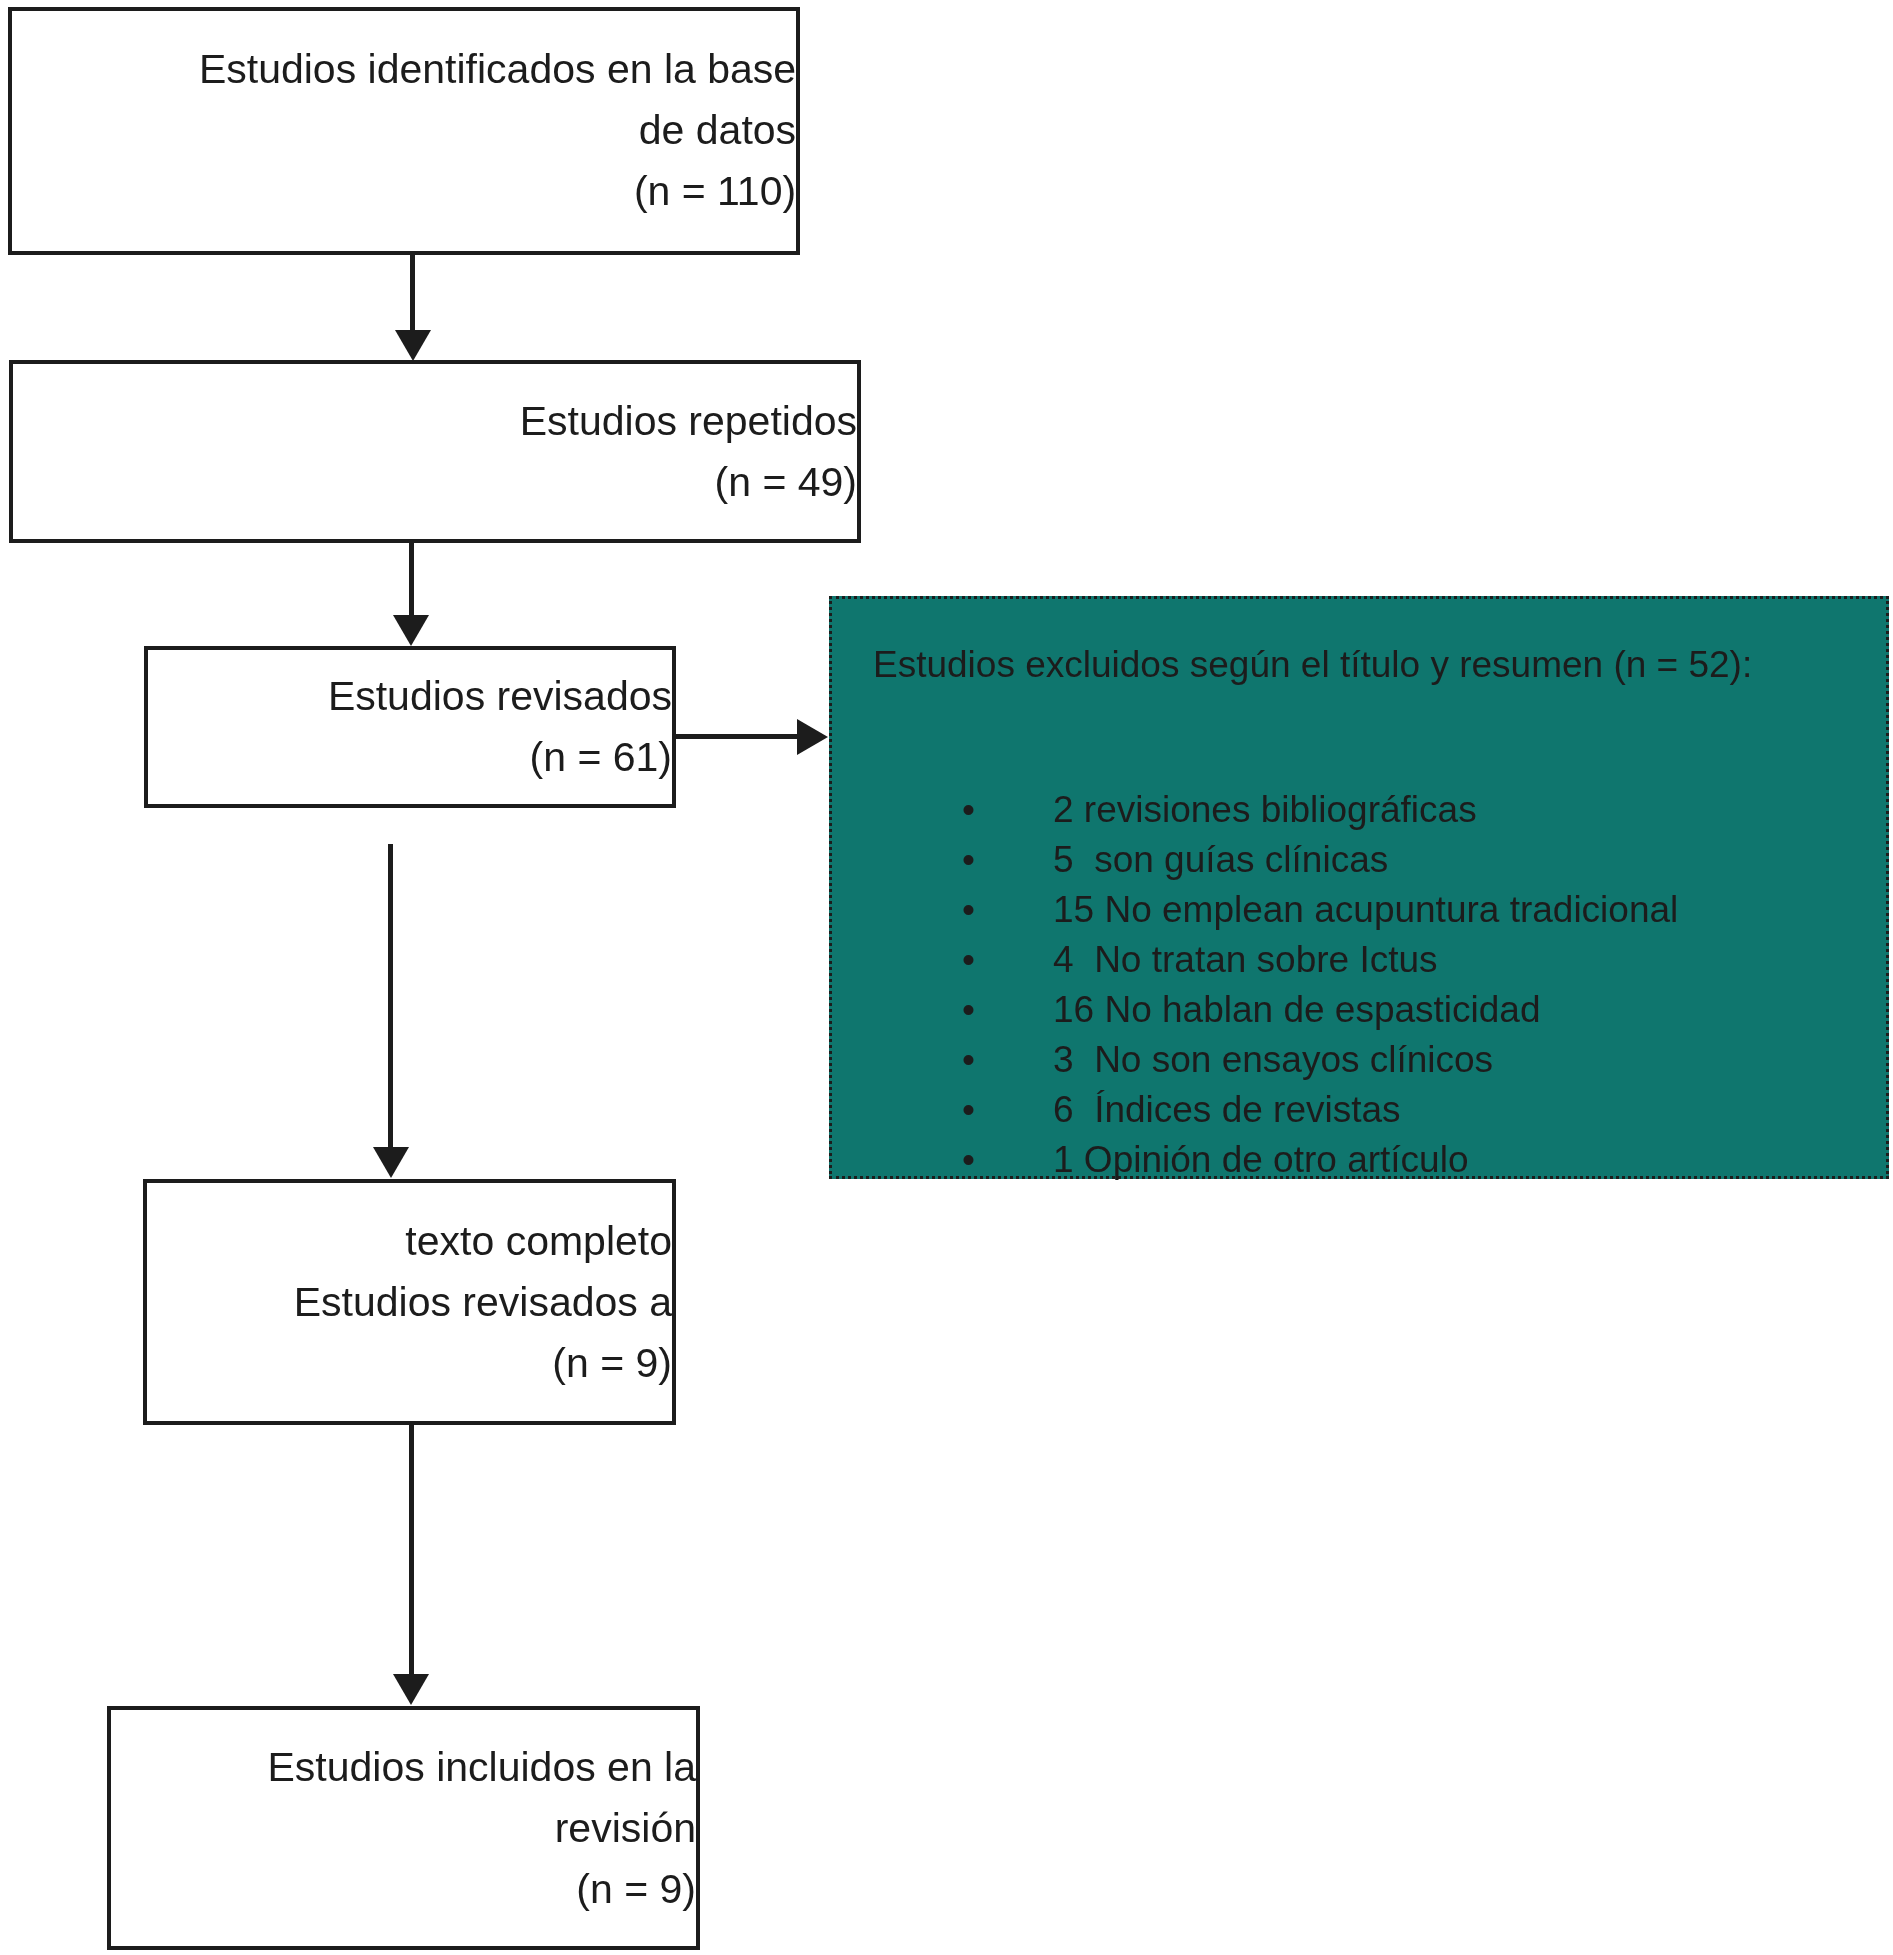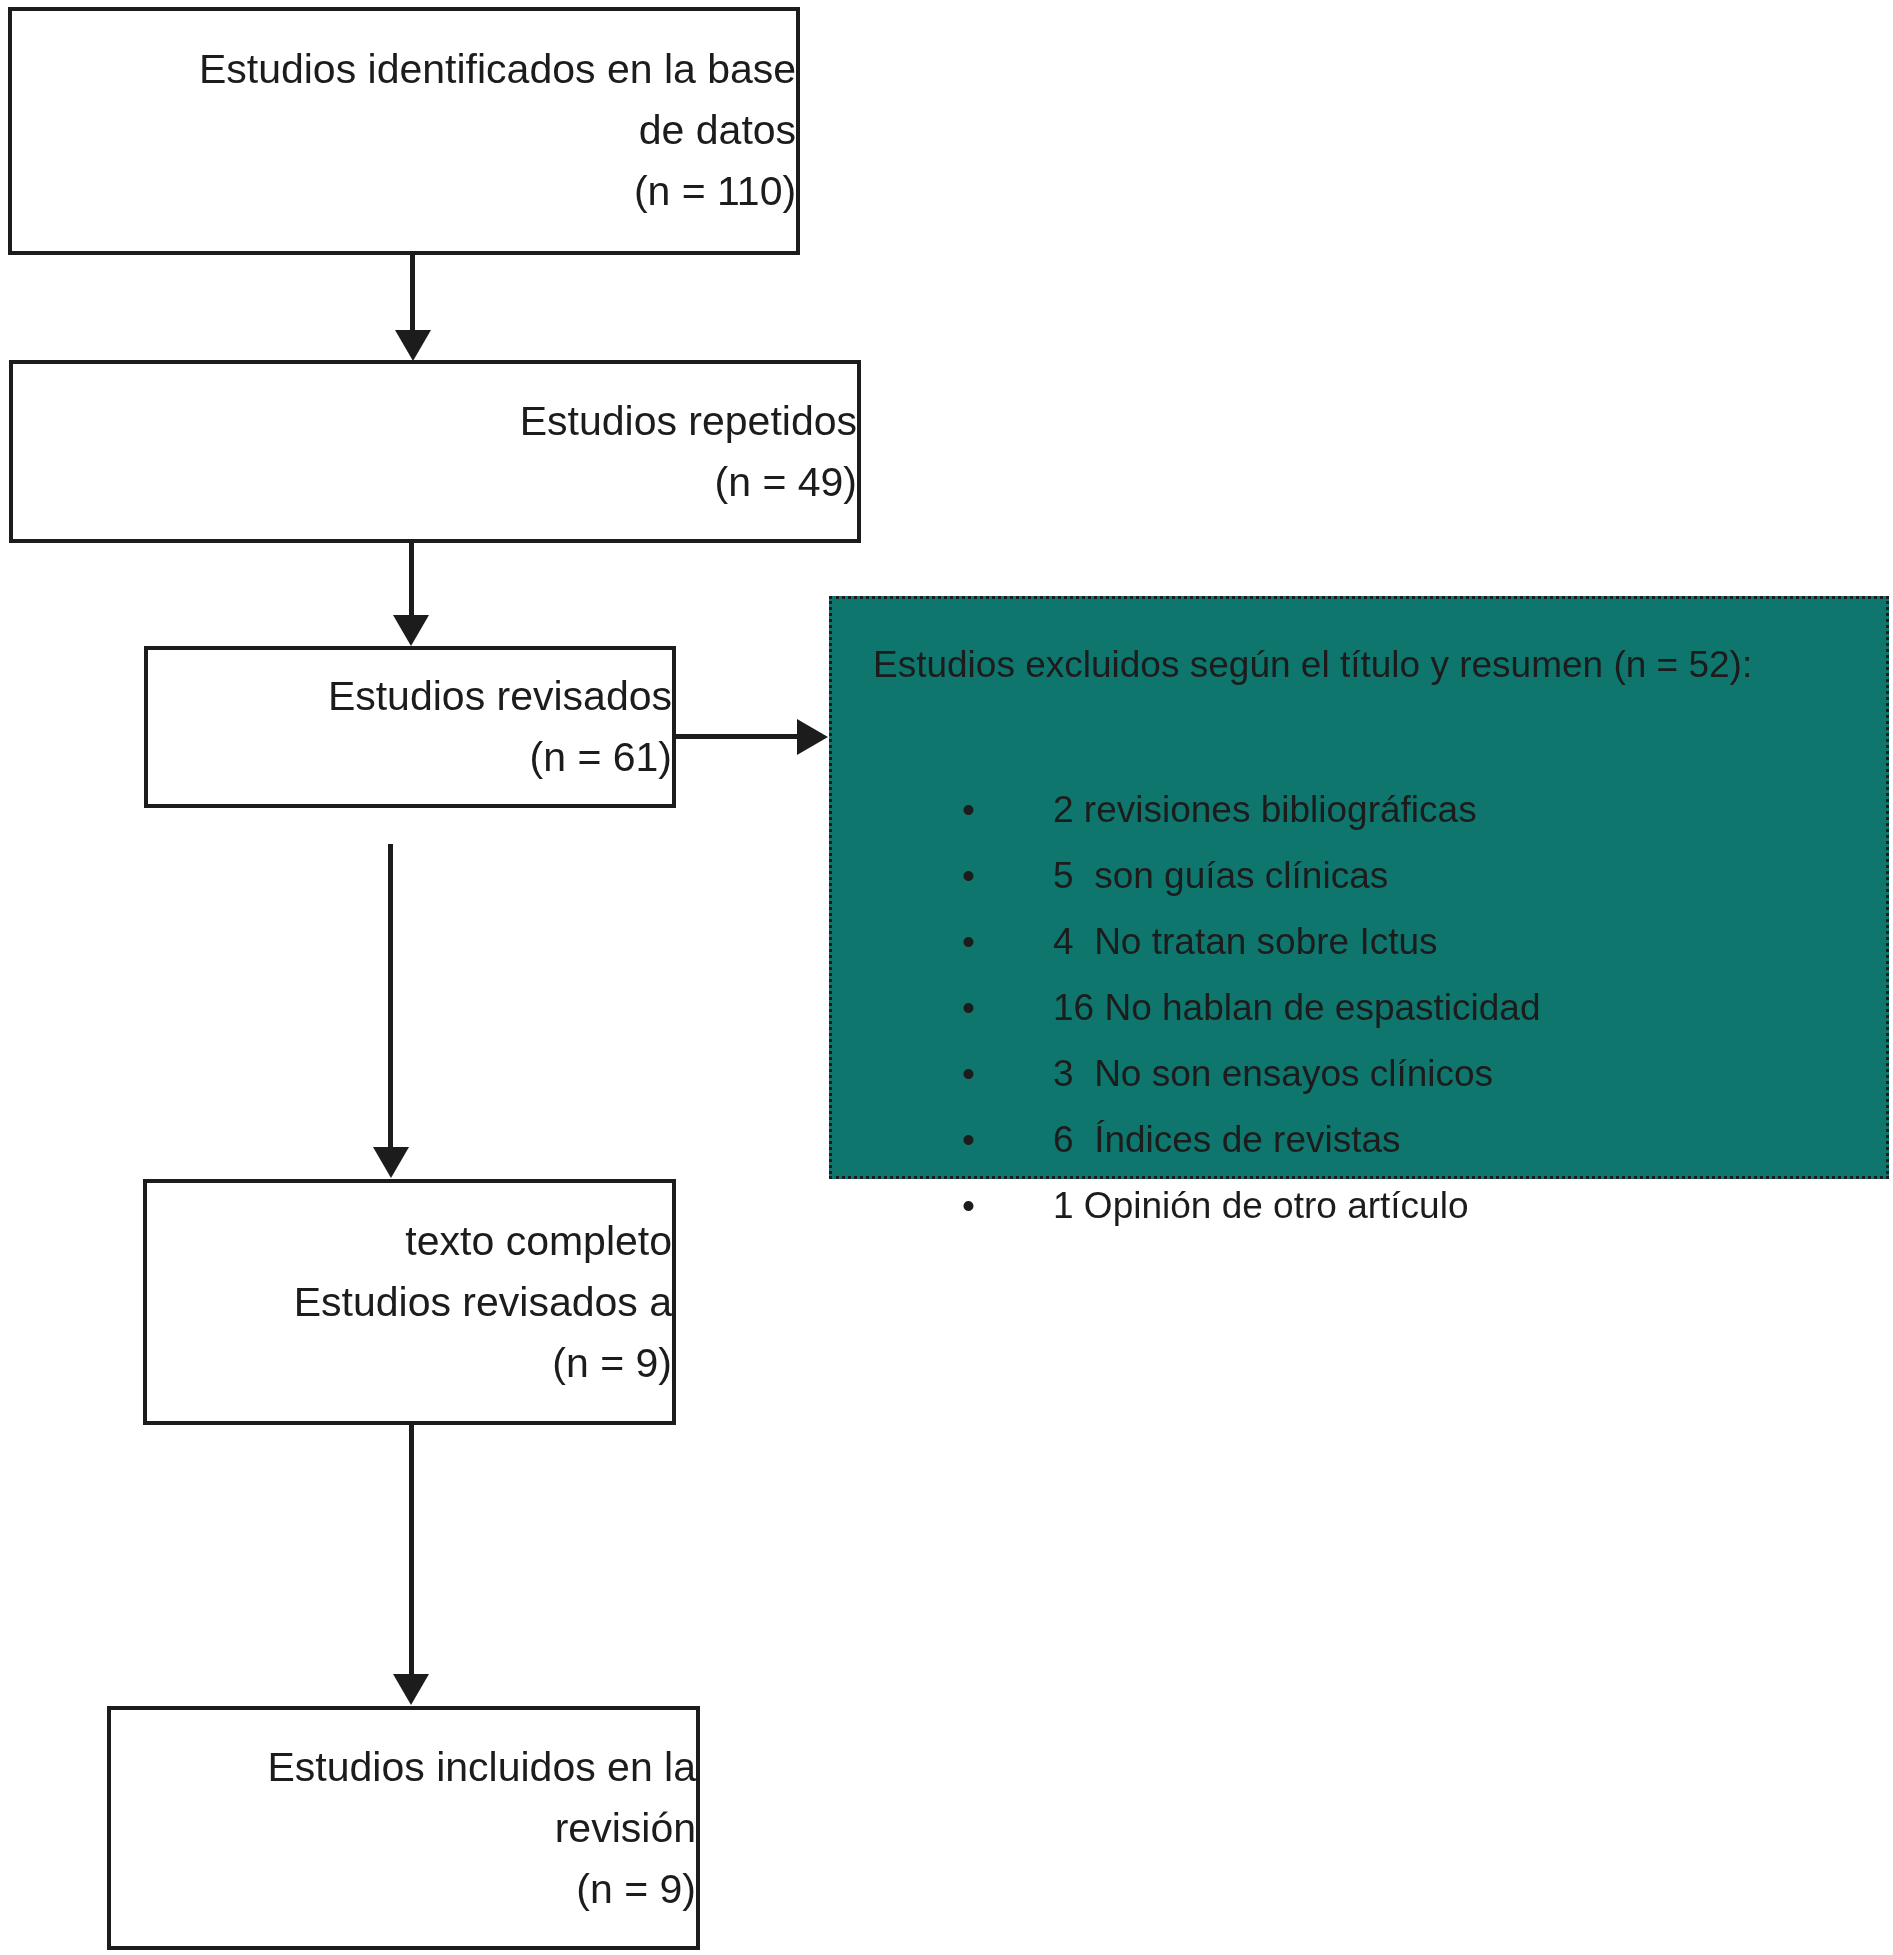--- a/index.html
+++ b/index.html
@@ -55,21 +55,20 @@
     list-style: none;
     margin: 96px 0 0 0;
     padding: 0;
     font-size: 37px;
     line-height: 50px;
   }
   #box-excluded li {
     position: relative;
     padding-left: 221px;
     white-space: pre;
-    margin-top: 16px;
   }
   #box-excluded li::before {
     content: "\2022";
     position: absolute;
     left: 130px;
     top: 0;
   }
 
   .stem-v { position: absolute; width: 4.9px; background: #1c1c1c; }
   .stem-h { position: absolute; height: 4.9px; background: #1c1c1c; }
@@ -125,20 +124,21 @@
   </div>
 
   <div class="stem-h" id="arrow3-stem"></div>
   <div class="head-right" id="arrow3-head"></div>
 
   <div id="box-excluded">
     <p class="excl-title">Estudios excluidos según el título y resumen (n = 52):</p>
     <ul>
       <li>2 revisiones bibliográficas</li>
       <li>5  son guías clínicas</li>
+      <li>15 No emplean acupuntura tradicional</li>
       <li>4  No tratan sobre Ictus</li>
       <li>16 No hablan de espasticidad</li>
       <li>3  No son ensayos clínicos</li>
       <li>6  Índices de revistas</li>
       <li>1 Opinión de otro artículo</li>
     </ul>
   </div>
 
   <div class="stem-v" id="arrow4-stem"></div>
   <div class="head-down" id="arrow4-head"></div>

